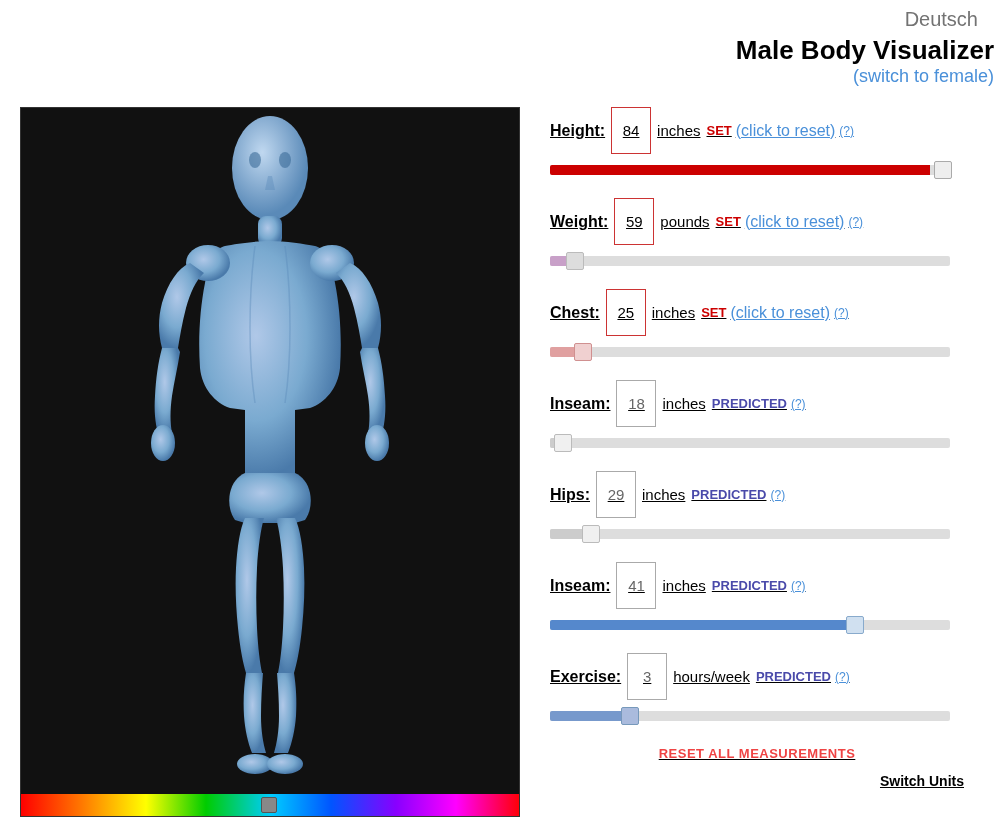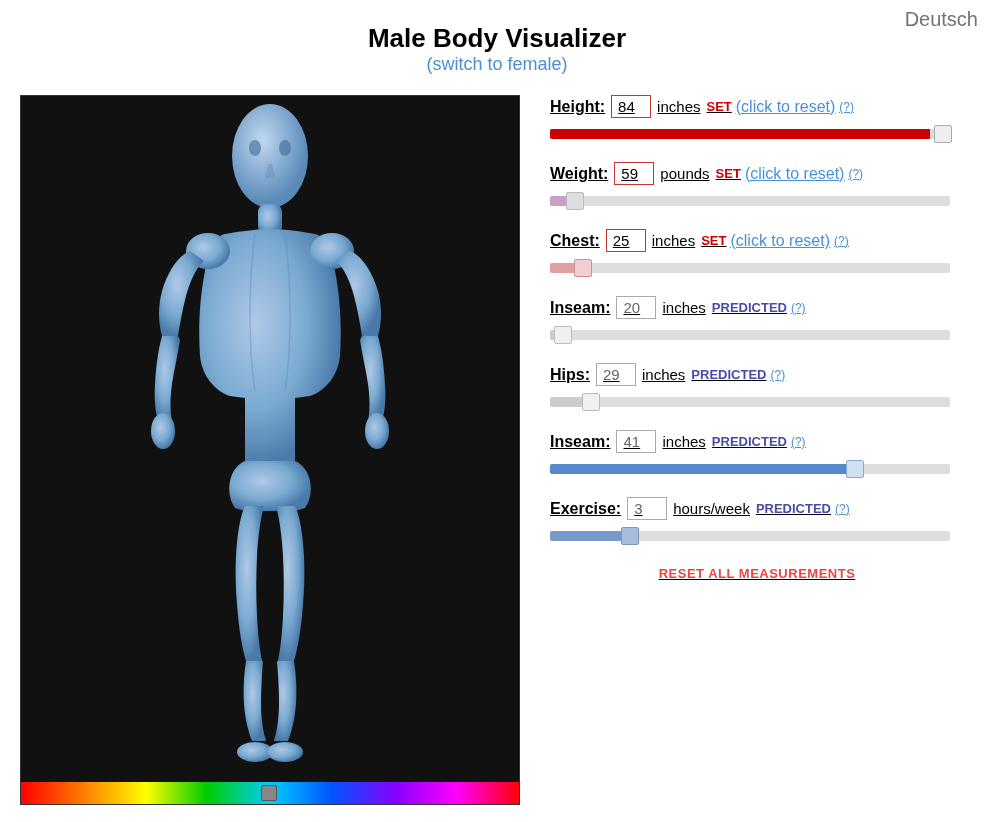--- a/index.html
+++ b/index.html
@@ -18,22 +18,22 @@
       right: 16px;
     }
 
     .top-right a {
       color: #737373;
       text-decoration: none;
       font-size: 20px;
     }
 
     .header {
-      text-align: center;
-      padding: 23px 0 10px 0;
+      text-align: right;
+      padding: 35px 0 10px 0;
     }
 
     .header h1 {
       font-size: 26px;
       font-weight: bold;
       color: #000;
     }
 
     .header .switch-gender {
       color: #4a90d9;
@@ -108,25 +108,25 @@
     }
 
     .measurement-label {
       font-weight: bold;
       font-size: 16px;
       margin-right: 6px;
     }
 
     .measurement-value-box {
       border: 1px solid #cc3333;
-      padding: 2px 6px;
+      padding: 14px 6px;
       font-size: 15px;
       color: #000;
       min-width: 40px;
-      text-align: left;
+      text-align: center;
       margin-right: 6px;
       background: #fff;
     }
 
     .measurement-value-box.predicted {
       border: 1px solid #aaa;
       color: #666;
     }
 
     .measurement-unit {
@@ -429,21 +429,21 @@
           <div class="slider-fill-pink" style="position:relative;">
             <div class="slider-thumb" style="right:-2px;top:-4px;background:#f0d0d0;border-color:#d09090;"></div>
           </div>
         </div>
       </div>
     </div>
 
     <div class="measurement-row">
       <div class="measurement-header">
         <span class="measurement-label">Inseam:</span>
-        <span class="measurement-value-box predicted">20</span>
+        <span class="measurement-value-box predicted">18</span>
         <span class="measurement-unit">inches</span>
         <span class="status-predicted">PREDICTED</span>
         <a class="help-link">(?)</a>
       </div>
       <div class="slider-container">
         <div class="slider-track">
           <div class="slider-fill-gray-waist" style="position:relative;">
             <div class="slider-thumb" style="right:-2px;top:-4px;background:#f0f0f0;border-color:#bbb;"></div>
           </div>
         </div>
@@ -496,16 +496,17 @@
         <div class="slider-track" style="overflow:visible; background:#ddd; height:10px; border-radius:2px;">
           <div class="slider-fill-blue-exercise" style="height:100%; background:#7799cc; border-radius:2px 0 0 2px; position:relative; overflow:visible;">
             <div style="position:absolute;right:-9px;top:-4px;width:18px;height:18px;background:#aabbdd;border:1px solid #7799bb;border-radius:2px;cursor:pointer;"></div>
           </div>
         </div>
       </div>
     </div>
 
     <div class="bottom-actions">
       <a class="reset-all-btn">RESET ALL MEASUREMENTS</a>
+      <a class="switch-units-btn">Switch Units</a>
     </div>
 
   </div>
 </div>
 
 </body></html>

